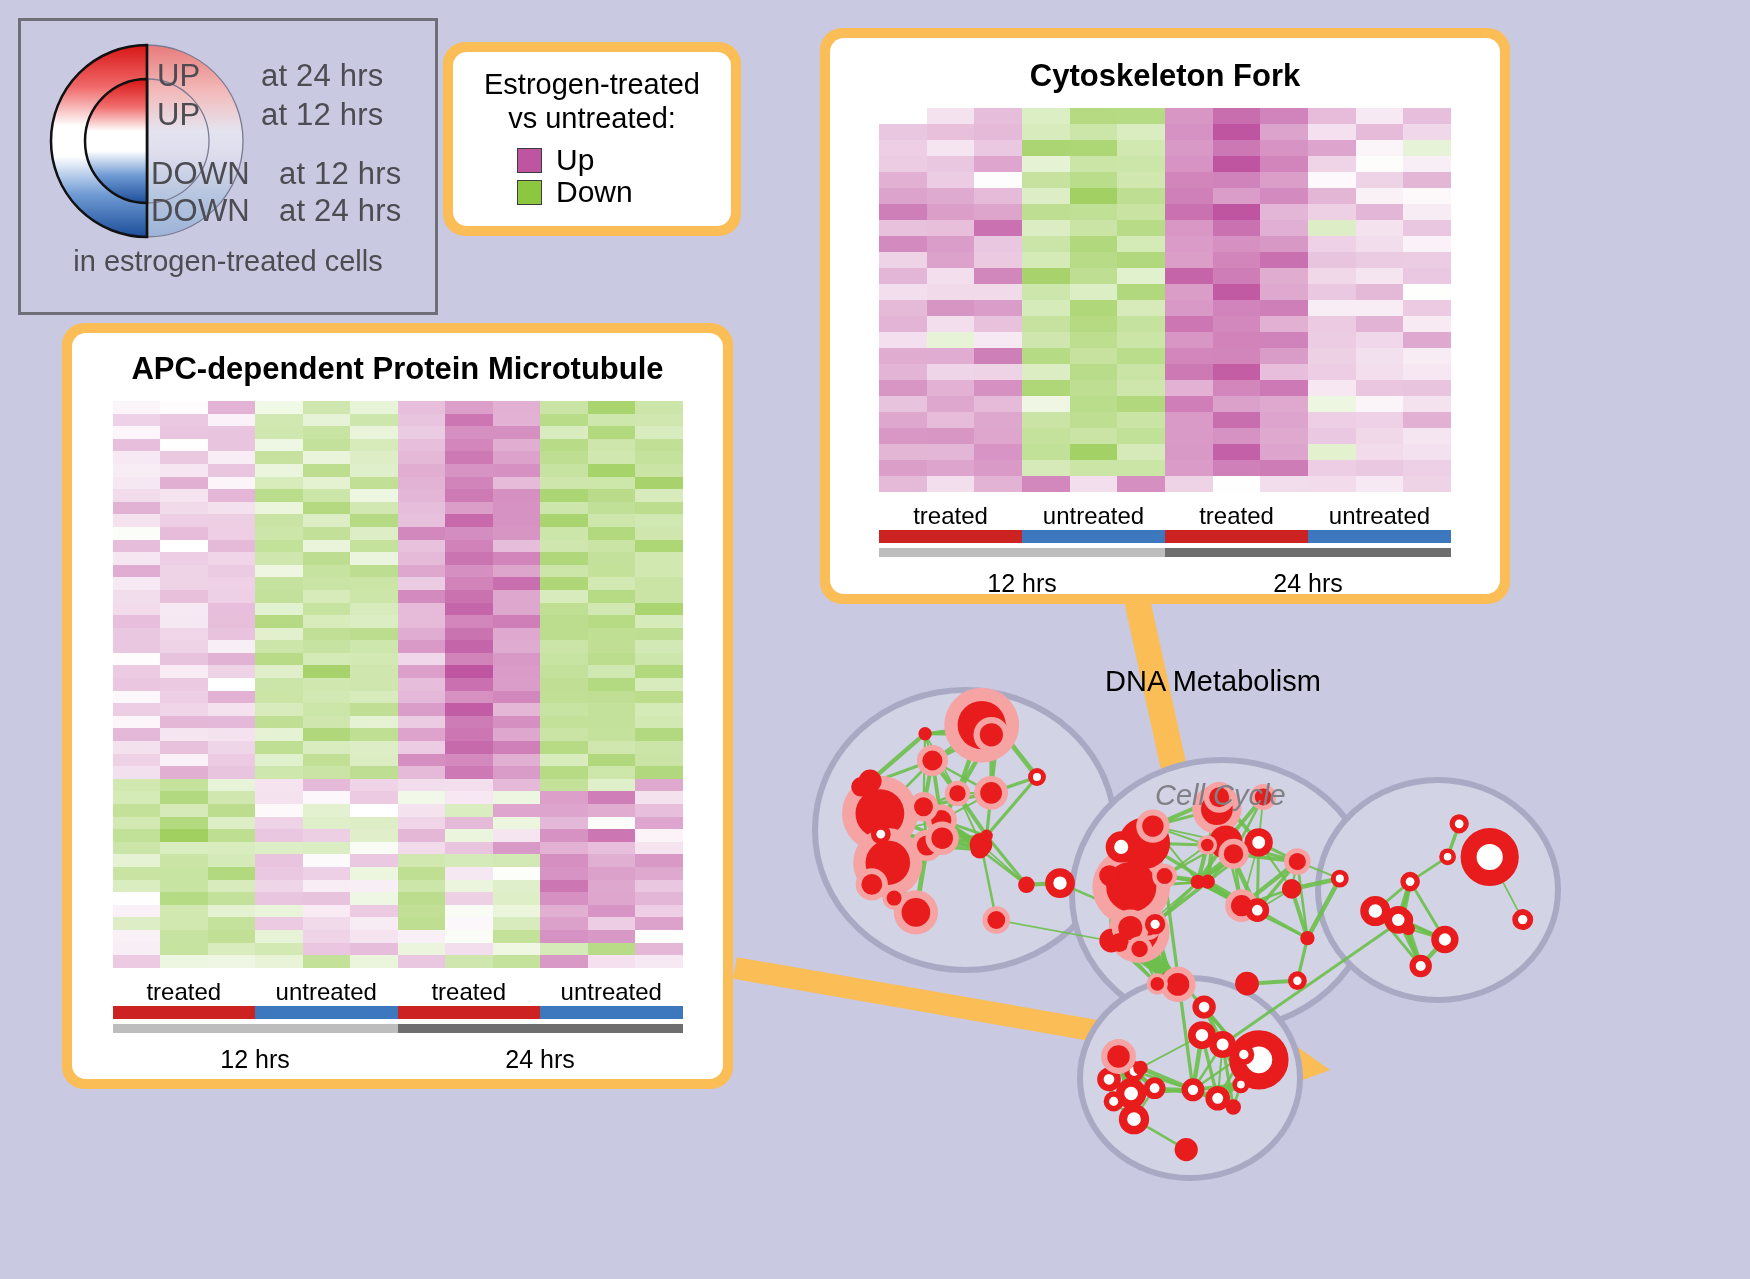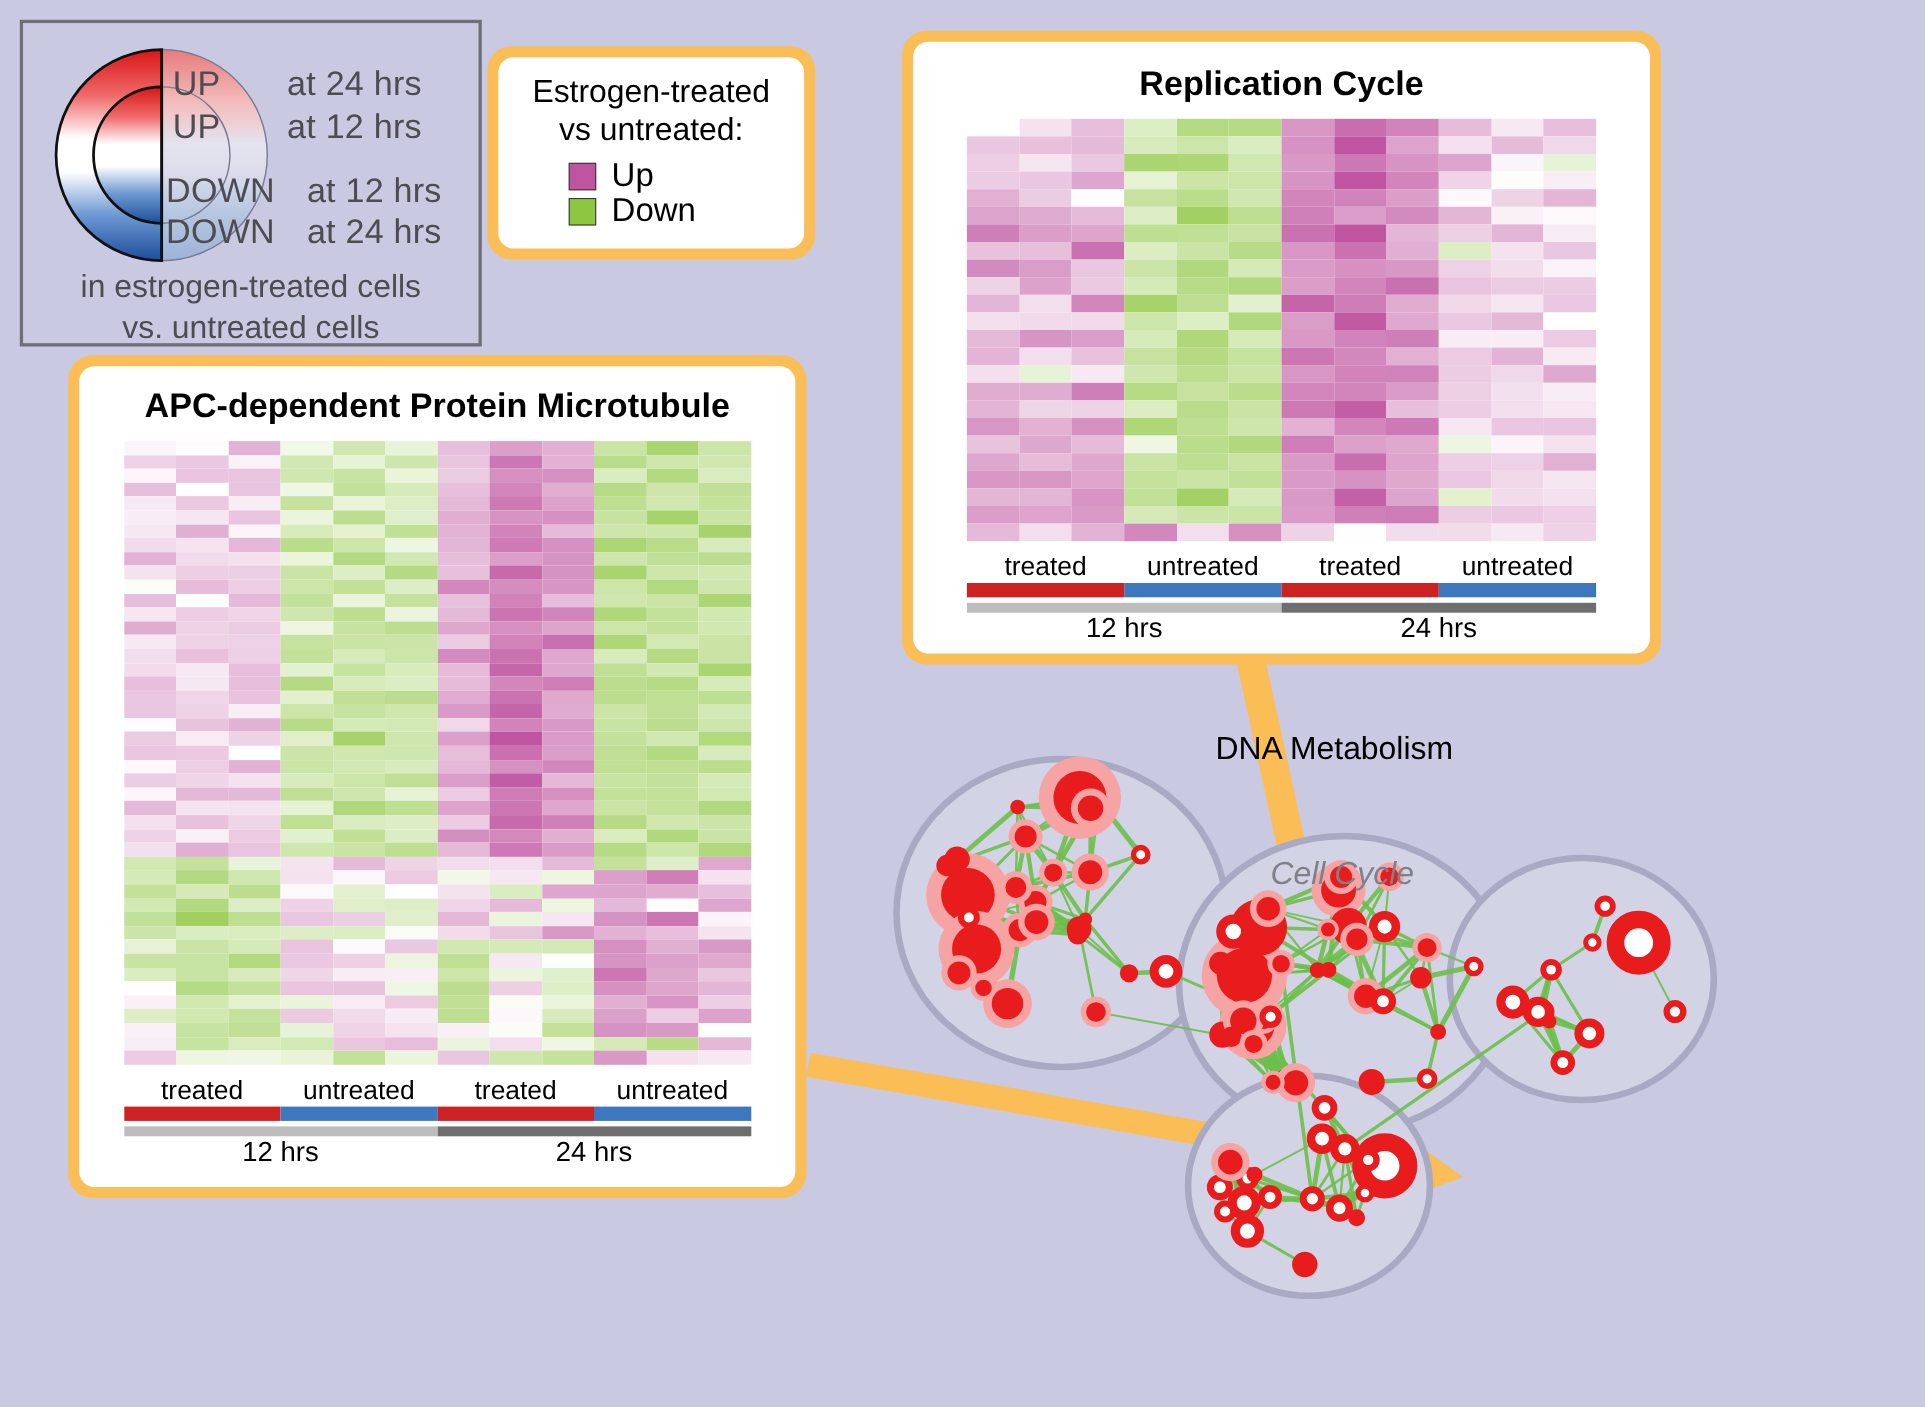--- a/index.html
+++ b/index.html
@@ -88,21 +88,21 @@
   .axis-wrap { margin: 0 auto; }
   .axis-labels { display: grid; grid-template-columns: repeat(4, 1fr); }
   .axis-labels span {
     text-align: center;
     font-size: 24px;
     color: #000;
   }
   .bar-row { display: grid; grid-template-columns: repeat(4, 1fr); height: 13px; }
   .bar-row.thin { height: 9px; margin-top: 5px; }
   .bar-seg { height: 100%; }
-  .time-row { display: grid; grid-template-columns: 1fr 1fr; margin-top: 0; }
+  .time-row { display: grid; grid-template-columns: 1fr 1fr; margin-top: 12px; }
   .time-row span {
     text-align: center;
     font-size: 25px;
     color: #000;
   }
 
   
   #network { position: absolute; left: 790px; top: 620px; width: 960px; height: 659px; }
   .net-label {
     position: absolute;
@@ -156,21 +156,20 @@
     <span class="wheel-label" style="left:240px; top:76px;">at 12 hrs</span>
 
     <span class="wheel-label" style="left:130px; top:135px;">DOWN</span>
     <span class="wheel-label" style="left:258px; top:135px;">at 12 hrs</span>
 
     <span class="wheel-label" style="left:130px; top:172px;">DOWN</span>
     <span class="wheel-label" style="left:258px; top:172px;">at 24 hrs</span>
 
     <div class="wheel-sub">
       <div>in estrogen-treated cells</div>
-      <div>vs. untreated cells</div>
     </div>
   </div>
 
   <div class="card" id="key-card">
     <div class="card-inner">
       <div class="key-title">
         <div>Estrogen-treated</div>
         <div>vs untreated:</div>
       </div>
       <div class="key-rows">
@@ -181,21 +180,21 @@
         <div class="key-row">
           <span class="key-swatch" id="sw-down" style="background: rgb(141, 198, 63);"></span>
           <span class="key-text">Down</span>
         </div>
       </div>
     </div>
   </div>
 
   <div class="card" id="rf-card">
     <div class="card-inner">
-      <div class="hm-title">Replication Cycle</div>
+      <div class="hm-title">Cytoskeleton Fork</div>
       <div class="heat-grid" id="rf-grid" style="width: 572px; grid-template-columns: repeat(12, 1fr); grid-auto-rows: 16px; margin: 14px auto 10px;">
           <div class="heat-cell" style="background: rgb(255, 255, 255);"></div>
           <div class="heat-cell" style="background: rgb(244, 226, 239);"></div>
           <div class="heat-cell" style="background: rgb(230, 189, 218);"></div>
           <div class="heat-cell" style="background: rgb(220, 238, 196);"></div>
           <div class="heat-cell" style="background: rgb(181, 218, 130);"></div>
           <div class="heat-cell" style="background: rgb(182, 219, 133);"></div>
           <div class="heat-cell" style="background: rgb(216, 150, 197);"></div>
           <div class="heat-cell" style="background: rgb(200, 109, 174);"></div>
           <div class="heat-cell" style="background: rgb(209, 132, 187);"></div>

